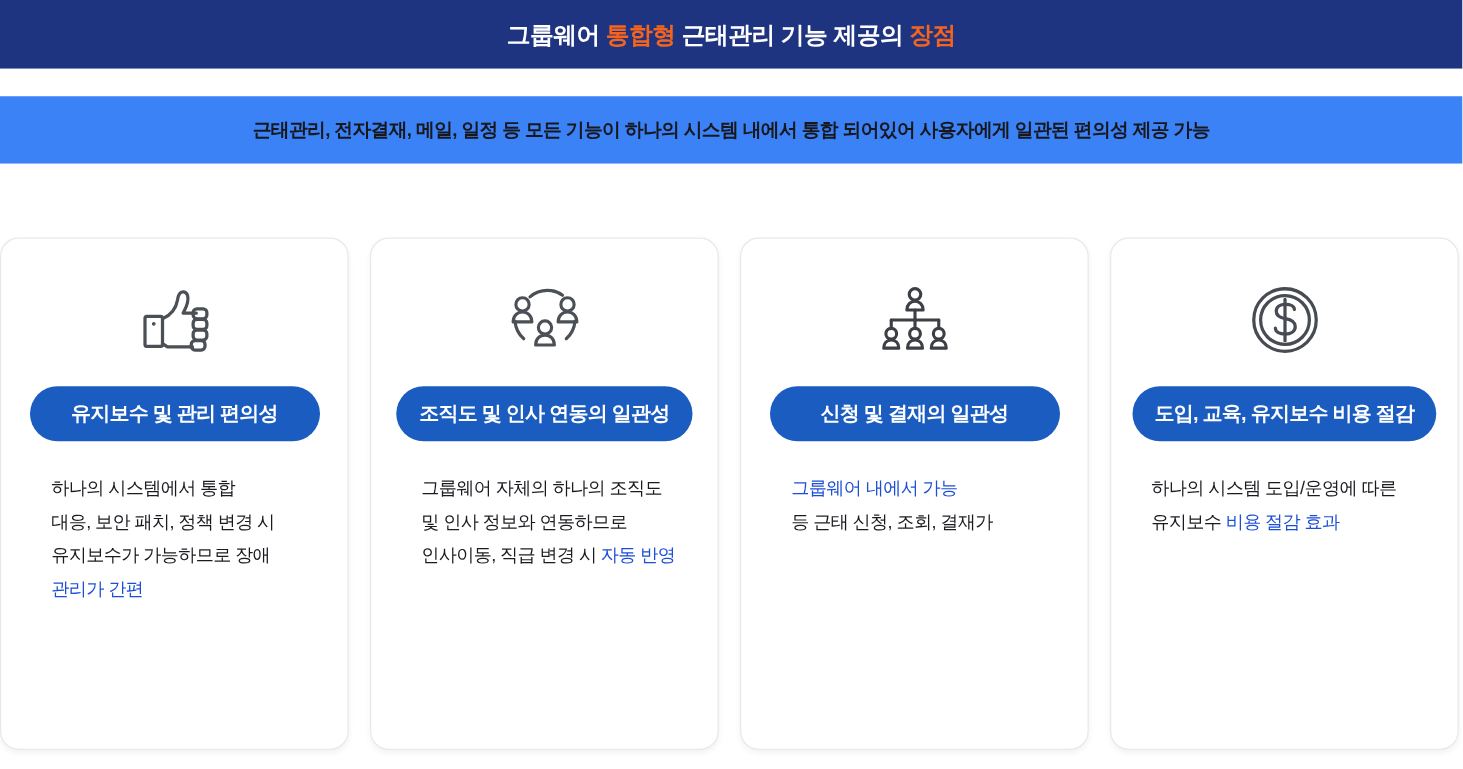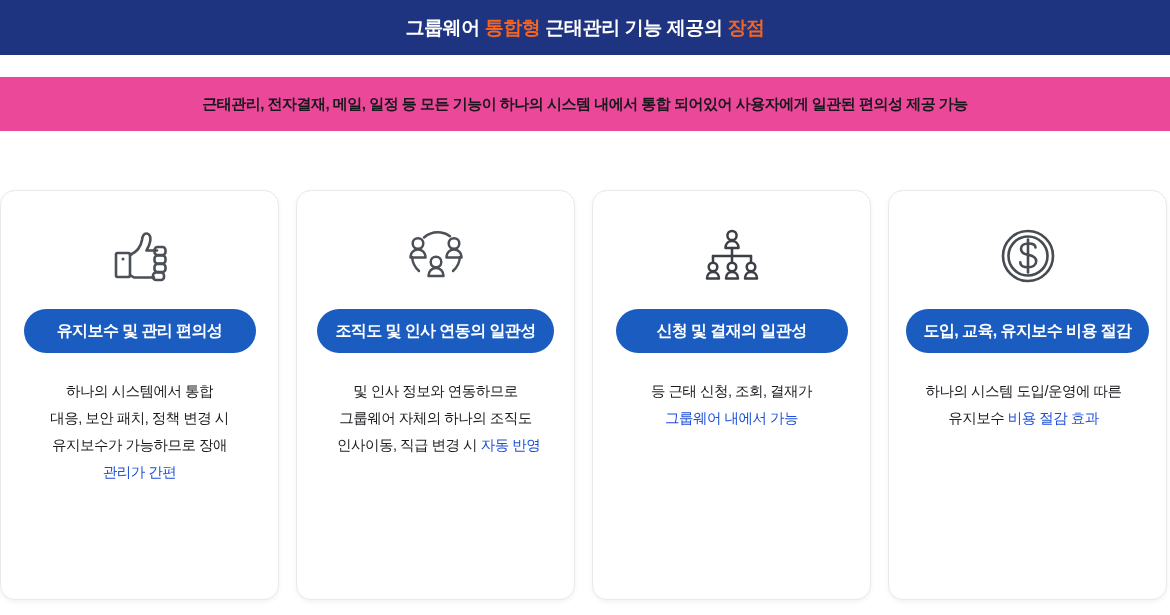--- a/index.html
+++ b/index.html
@@ -31,21 +31,21 @@
   }
   .header-title .accent { color: #f4641e; }
 
   
   .gap-white { width: 1170px; height: 22px; background: #ffffff; }
 
   
   .subtitle-band {
     width: 1170px;
     height: 54px;
-    background: #ec4899;
+    background: #3b82f6;
     display: flex;
     align-items: center;
     justify-content: center;
   }
   .subtitle-text {
     font-size: 15px;
     font-weight: bold;
     color: #17171c;
     letter-spacing: -0.5px;
     white-space: nowrap;
@@ -105,21 +105,20 @@
 
   .card-body {
     margin-top: 25px;
     width: 100%;
     padding: 0 40px;
     font-size: 14.5px;
     line-height: 27px;
     color: #1a1a1f;
     letter-spacing: -0.5px;
     font-weight: 500;
-    text-align: center;
   }
   .card-body .line { white-space: nowrap; }
   .card-body .accent { color: #1d4ed8; }
 
   
   .card.card-4 .card-body { padding-left: 32px; }
 </style>
 </head>
 <body>
 
@@ -170,22 +169,22 @@
         <circle cx="49" cy="16.5" r="5.3"></circle>
         <path d="M41.5 30.5 C41.5 25.5 45 22.6 49 22.6 C53 22.6 56.5 25.5 56.5 30.5 Z"></path>
         <circle cx="31" cy="35" r="5.3"></circle>
         <path d="M23.5 49 C23.5 44 27 41.1 31 41.1 C35 41.1 38.5 44 38.5 49 Z"></path>
       </svg>
     </div>
     <div class="card-pill">
       <span class="card-pill-label">조직도 및 인사 연동의 일관성</span>
     </div>
     <div class="card-body">
+        <div class="line"><span>그룹웨어 자체의 하나의 조직도</span></div>
         <div class="line"><span>및 인사 정보와 연동하므로</span></div>
-        <div class="line"><span>그룹웨어 자체의 하나의 조직도</span></div>
         <div class="line"><span>인사이동, 직급 변경 시 </span><span class="accent">자동 반영</span></div>
       </div>
   </div>
 
   <div class="card card-3">
     <div class="card-icon">
       <svg width="62" height="58" viewBox="0 0 62 58" fill="none" stroke="#3c3f45" stroke-width="2.5" stroke-linejoin="round" stroke-linecap="round">
         <circle cx="31" cy="8.5" r="4.6"></circle>
         <path d="M24.5 21 C24.5 16.6 27.4 14 31 14 C34.6 14 37.5 16.6 37.5 21 Z"></path>
         <path d="M31 21 L31 29"></path>
@@ -198,22 +197,22 @@
         <circle cx="31" cy="40" r="4.3"></circle>
         <path d="M25 51.5 C25 47.4 27.7 45 31 45 C34.3 45 37 47.4 37 51.5 Z"></path>
         <circle cx="50" cy="40" r="4.3"></circle>
         <path d="M44 51.5 C44 47.4 46.7 45 50 45 C53.3 45 56 47.4 56 51.5 Z"></path>
       </svg>
     </div>
     <div class="card-pill">
       <span class="card-pill-label">신청 및 결재의 일관성</span>
     </div>
     <div class="card-body">
+        <div class="line"><span class="accent">그룹웨어 내에서 가능</span></div>
         <div class="line"><span>등 근태 신청, 조회, 결재가</span></div>
-        <div class="line"><span class="accent">그룹웨어 내에서 가능</span></div>
       </div>
   </div>
 
   <div class="card card-4">
     <div class="card-icon">
       <svg width="58" height="58" viewBox="0 0 58 58" fill="none" stroke="#474b52" stroke-width="2.6" stroke-linejoin="round" stroke-linecap="round">
         <circle cx="29" cy="29" r="25"></circle>
         <circle cx="29" cy="29" r="19.5"></circle>
         <path d="M29 12.5 L29 45.5"></path>
         <path d="M36.5 20.5 C36.5 17.8 33.2 16.5 29.4 16.5 C25.2 16.5 22 18.4 22 22 C22 25.6 25.2 27.2 29.4 27.9 C33.8 28.7 37.2 30.3 37.2 34.2 C37.2 38.1 33.6 40.2 29.2 40.2 C24.8 40.2 21.3 38.6 21.3 35.4"></path>

